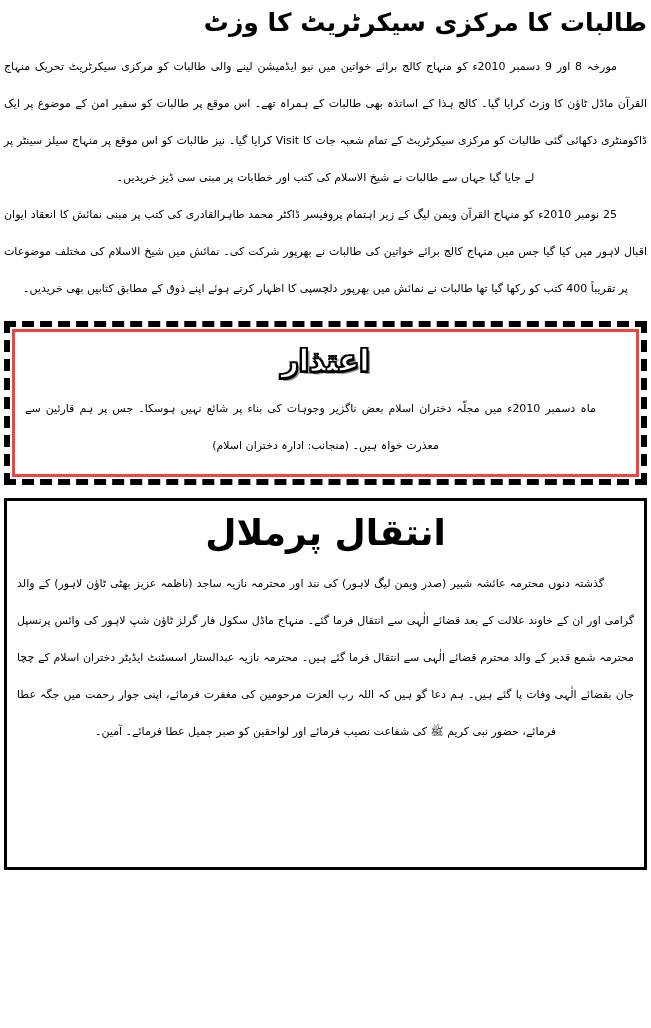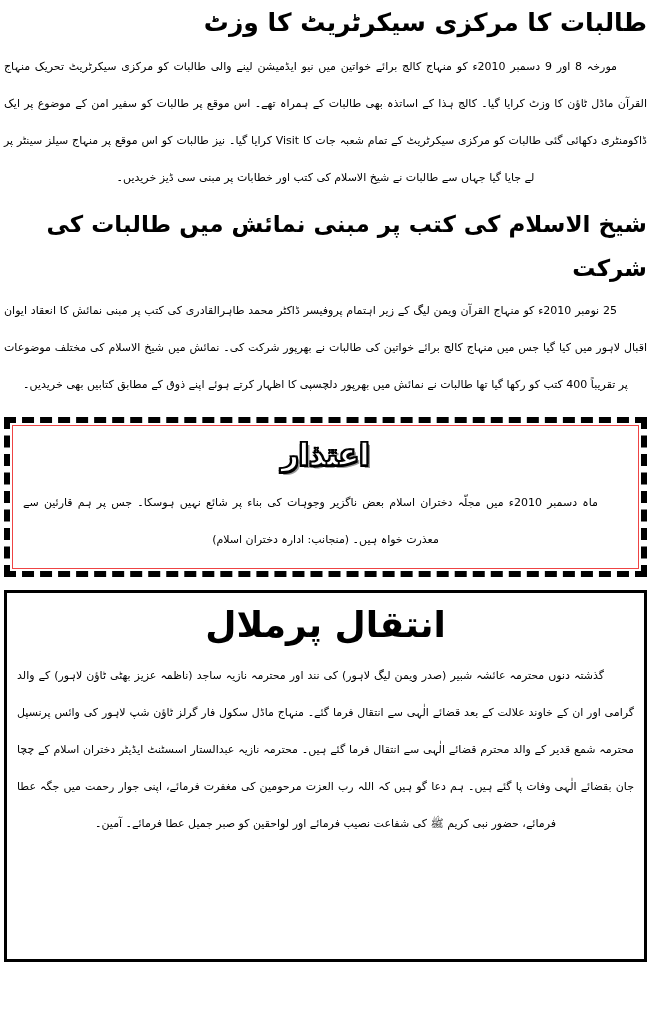--- a/index.html
+++ b/index.html
@@ -42,21 +42,21 @@
     text-indent: 30px;
     margin: 0;
   }
   
   .apology-outer {
     margin-top: 14px;
     border: 6px dashed #000000;
     padding: 2px;
   }
   .apology-inner {
-    border: 1px solid #ef4444;
+    border: 3px solid #ef4444;
     padding: 2px 10px 10px 10px;
   }
   .apology-title {
     font-size: 30px;
     font-weight: bold;
     text-align: center;
     line-height: 50px;
     margin: 2px 0 4px 0;
     color: #ffffff;
     -webkit-text-stroke: 1.4px #000000;
@@ -85,21 +85,20 @@
 </style>
 </head>
 <body>
 
 <main class="page">
 
   <h1 class="headline">طالبات کا مرکزی سیکرٹریٹ کا وزٹ</h1>
 
   <p class="body-text">مورخہ 8 اور 9 دسمبر 2010ء کو منہاج کالج برائے خواتین میں نیو ایڈمیشن لینے والی طالبات کو مرکزی سیکرٹریٹ تحریک منہاج القرآن ماڈل ٹاؤن کا وزٹ کرایا گیا۔ کالج ہذا کے اساتذہ بھی طالبات کے ہمراہ تھے۔ اس موقع پر طالبات کو سفیر امن کے موضوع پر ایک ڈاکومنٹری دکھائی گئی طالبات کو مرکزی سیکرٹریٹ کے تمام شعبہ جات کا Visit کرایا گیا۔ نیز طالبات کو اس موقع پر منہاج سیلز سینٹر پر لے جایا گیا جہاں سے طالبات نے شیخ الاسلام کی کتب اور خطابات پر مبنی سی ڈیز خریدیں۔</p>
 
-  <h2 class="headline-2">شیخ الاسلام کی کتب پر مبنی نمائش میں طالبات کی شرکت</h2>
 
   <p class="body-text">25 نومبر 2010ء کو منہاج القرآن ویمن لیگ کے زیر اہتمام پروفیسر ڈاکٹر محمد طاہرالقادری کی کتب پر مبنی نمائش کا انعقاد ایوان اقبال لاہور میں کیا گیا جس میں منہاج کالج برائے خواتین کی طالبات نے بھرپور شرکت کی۔ نمائش میں شیخ الاسلام کی مختلف موضوعات پر تقریباً 400 کتب کو رکھا گیا تھا طالبات نے نمائش میں بھرپور دلچسپی کا اظہار کرتے ہوئے اپنے ذوق کے مطابق کتابیں بھی خریدیں۔</p>
 
   <section class="apology-outer">
     <div class="apology-inner">
       <div class="apology-title">اعتذار</div>
       <p class="body-text">ماہ دسمبر 2010ء میں مجلّہ دختران اسلام بعض ناگزیر وجوہات کی بناء پر شائع نہیں ہوسکا۔ جس پر ہم قارئین سے معذرت خواہ ہیں۔ (منجانب: ادارہ دختران اسلام)</p>
     </div>
   </section>
 

